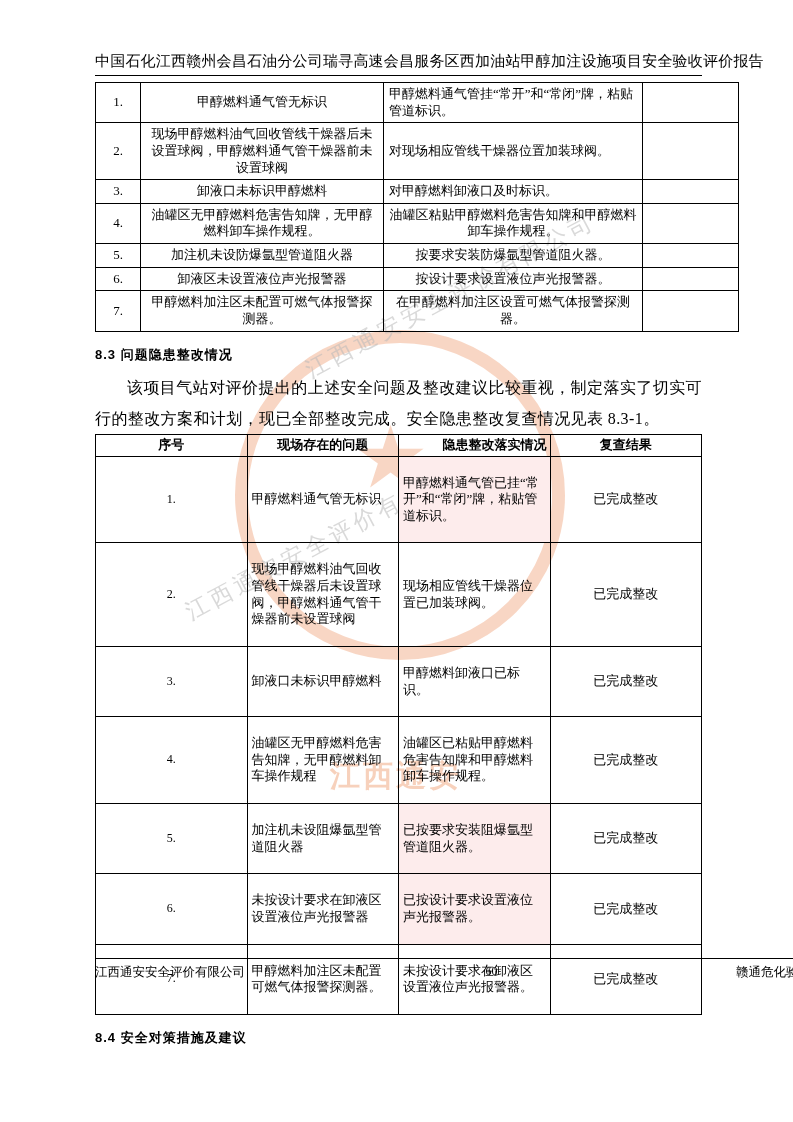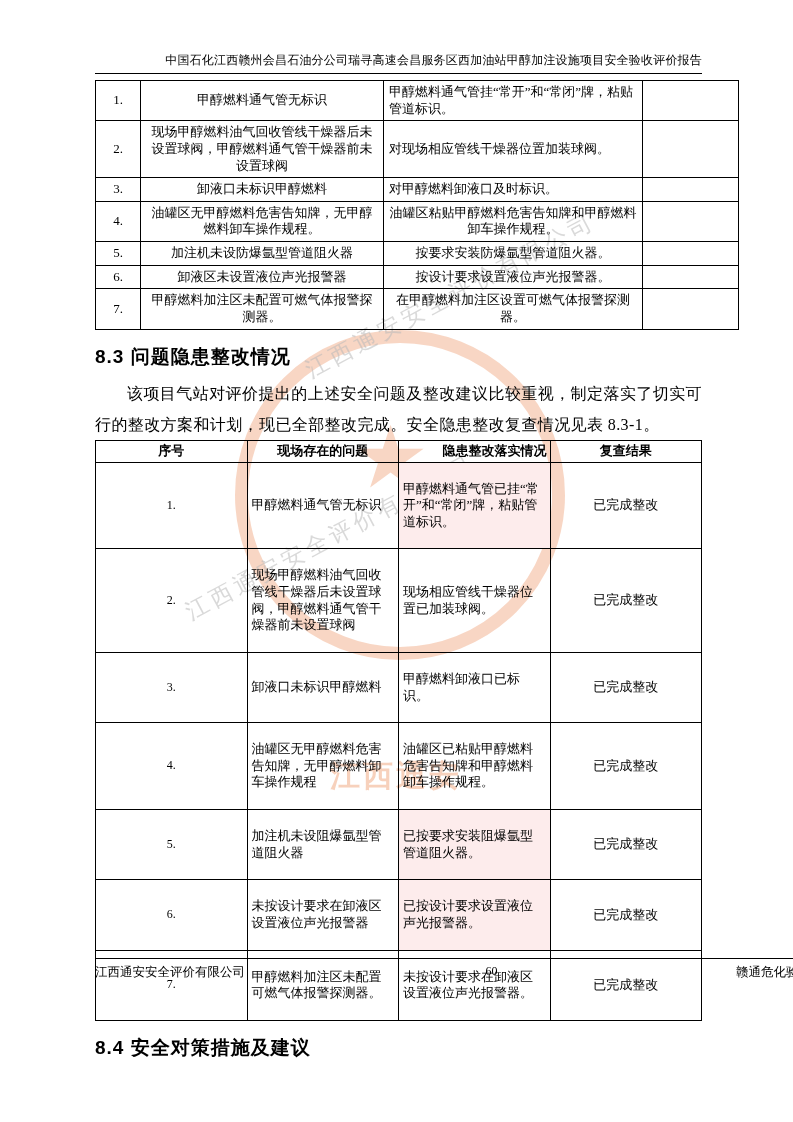--- a/index.html
+++ b/index.html
@@ -20,21 +20,21 @@
   }
   .page-inner {
     position: absolute;
     left: 95px;
     top: 52px;
     width: 607px;
     height: 1010px;
   }
   
   .doc-header {
-    font-size: 12px;
+    font-size: 15px;
     text-align: right;
     letter-spacing: 0.2px;
     padding-bottom: 4px;
     white-space: nowrap;
   }
   .header-rule {
     border-bottom: 1px solid #000;
     margin-bottom: 6px;
   }
   
@@ -55,21 +55,21 @@
   
   .table-top td.c0 { width: 38px; }
   .table-top td.c1 { width: 232px; }
   .table-top td.c2 { width: 248px; margin-left: 37px; }
   .table-top td.c3 { width: 89px; }
   .table-top td.c1, .table-top td.c2 { padding: 3px 5px; }
   .t-left { text-align: left !important; }
   
   h2.sec {
     font-family: "Liberation Sans", "DejaVu Sans", sans-serif;
-    font-size: 19px;
+    font-size: 13px;
     font-weight: bold;
     margin: 14px 0 8px 0;
     letter-spacing: 1px;
   }
   p.body {
     font-size: 16px;
     line-height: 1.95;
     margin: 0;
     text-indent: 2em;
     text-align: justify;

